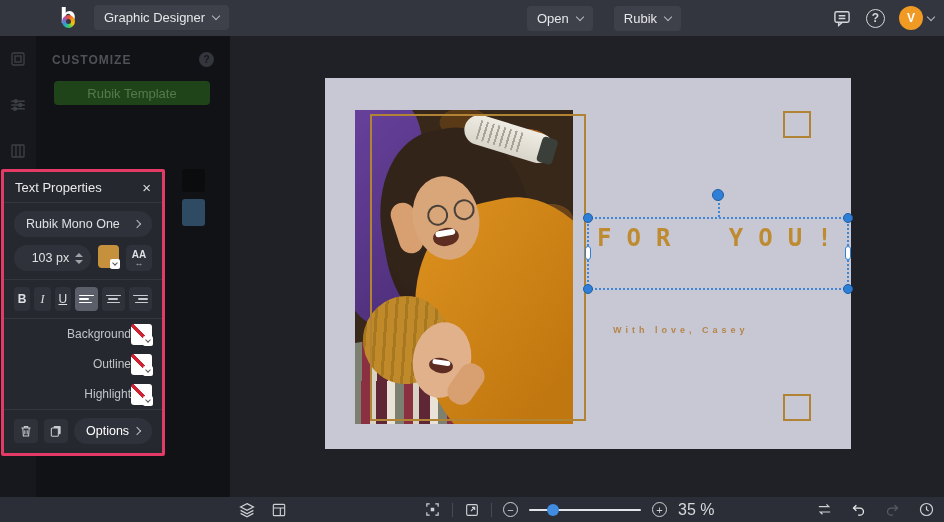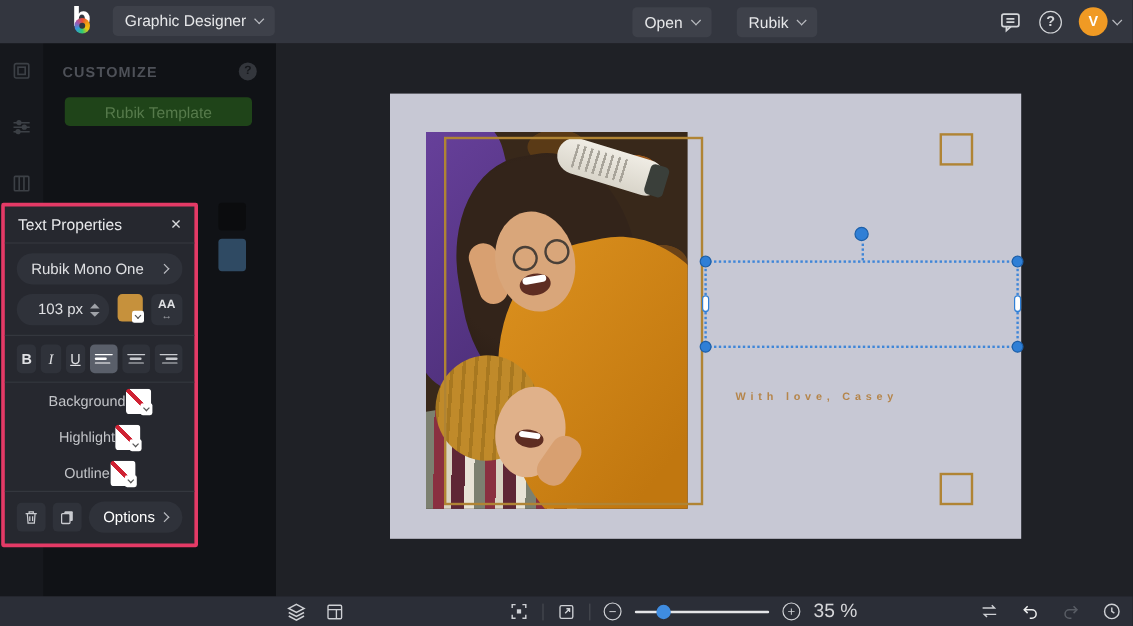--- a/index.html
+++ b/index.html
@@ -142,21 +142,21 @@
             display:flex; align-items:center; justify-content:center; cursor:pointer; }
   .tp-fmt.italic { font-style:italic; font-family:"Liberation Serif",serif; }
   .tp-fmt.under { text-decoration:underline; }
   .tp-align { width:23px; height:24px; background:#2f323a; border-radius:4px; display:flex; flex-direction:column;
               justify-content:center; gap:2px; padding:0 4px; cursor:pointer; }
   .tp-align.sel { background:#5a5f6a; }
   .tp-align .bar { height:1.6px; background:#c9cbd0; border-radius:1px; }
   .tp-align.sel .bar { background:#fff; }
   .al-left { align-items:flex-start; } .al-center { align-items:center; } .al-right { align-items:flex-end; }
   .b1 { width:15px; } .b2 { width:10px; } .b3 { width:13px; }
-  .tp-row { height:30px; display:flex; align-items:center; justify-content:center; padding:0 10px; }
+  .tp-row { height:30px; display:flex; align-items:center; justify-content:flex-end; padding:0 10px; }
   .tp-rowlabel { font-size:12px; color:#c2c4c8; }
   .none-swatch { position:relative; width:21px; height:21px; background:#fff; border-radius:3px; cursor:pointer;
                  background-image:linear-gradient(45deg, transparent 44%, #cf2233 44%, #cf2233 56%, transparent 56%); }
   .tp-bottom { display:flex; align-items:center; gap:6px; padding:8px 10px 9px; }
   .tp-iconbtn { width:24px; height:24px; background:#2f323a; border-radius:4px; color:#c9cbd0;
                 display:flex; align-items:center; justify-content:center; cursor:pointer; }
   .tp-options { flex:1; height:26px; background:#2f323a; border-radius:13px; display:flex; align-items:center;
                 justify-content:space-between; padding:0 12px; cursor:pointer; }
   .tp-optlabel { font-size:12.5px; color:#ffffff; }
 
@@ -277,20 +277,21 @@
       </div>
 
       <div class="gold-frame"></div>
       <div class="gold-square sq-top"></div>
       <div class="gold-square sq-bottom"></div>
 
       <div class="signature">With love, Casey</div>
 
       <div class="selection">
         <div class="headline">
+          <div class="l2">FOR YOU!</div>
         </div>
         <div class="rot-line"></div>
         <div class="rot-handle"></div>
         <div class="handle h-tl"></div>
         <div class="handle h-tr"></div>
         <div class="handle h-bl"></div>
         <div class="handle h-br"></div>
         <div class="pillh p-l"></div>
         <div class="pillh p-r"></div>
       </div>
@@ -354,29 +355,29 @@
 
     <div class="tp-row">
       <span class="tp-rowlabel">Background</span>
       <div class="none-swatch">
         <span class="tag">
             <i class="chev"></i>
           </span>
       </div>
     </div>
     <div class="tp-row">
-      <span class="tp-rowlabel">Highlight</span>
+      <span class="tp-rowlabel">Outline</span>
       <div class="none-swatch">
         <span class="tag">
             <i class="chev"></i>
           </span>
       </div>
     </div>
     <div class="tp-row">
-      <span class="tp-rowlabel">Outline</span>
+      <span class="tp-rowlabel">Highlight</span>
       <div class="none-swatch">
         <span class="tag">
             <i class="chev"></i>
           </span>
       </div>
     </div>
     <div class="tp-div"></div>
 
     <div class="tp-bottom">
       <span class="tp-iconbtn">

